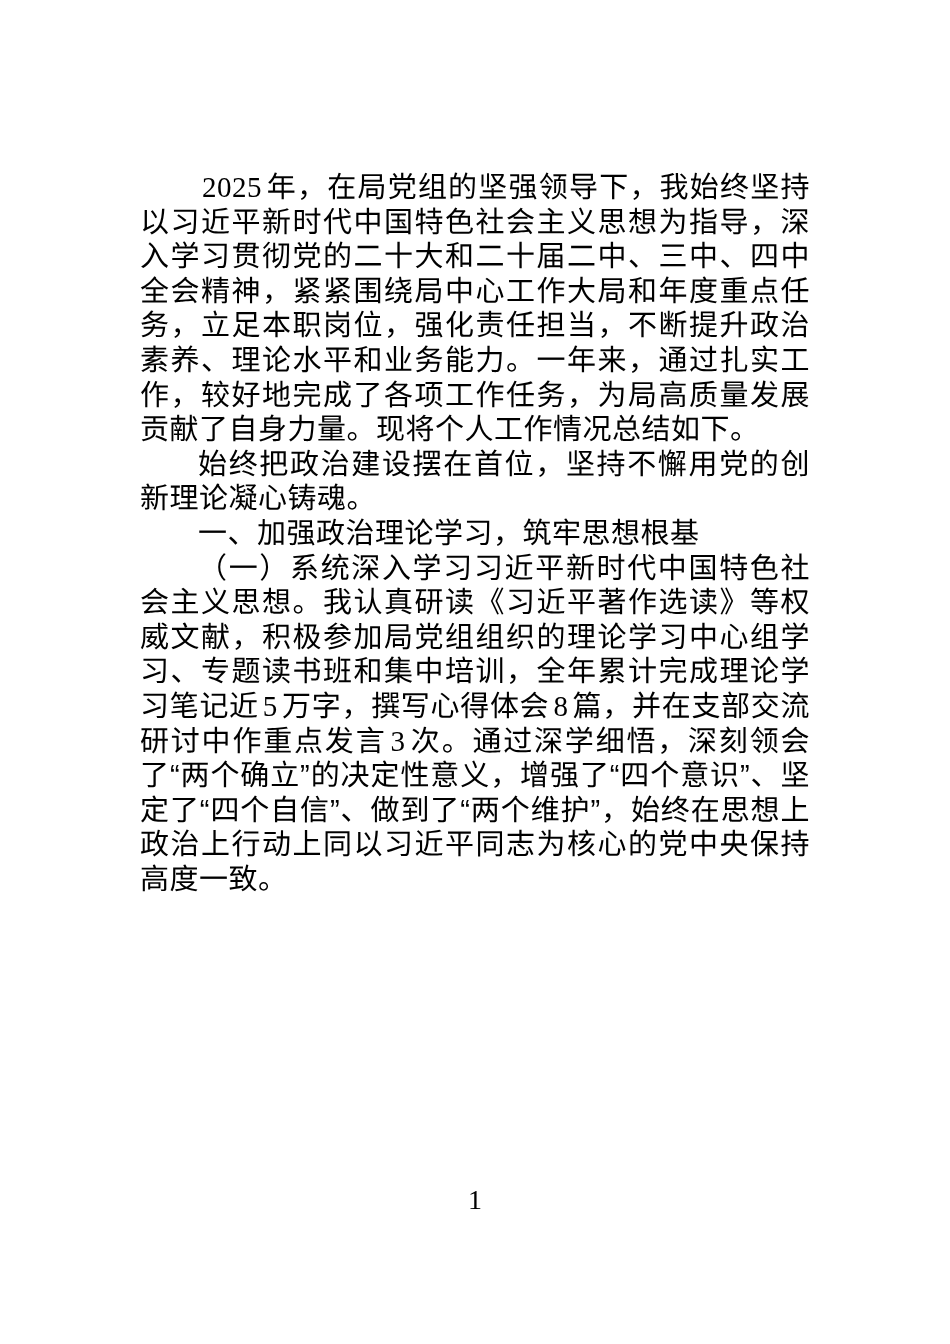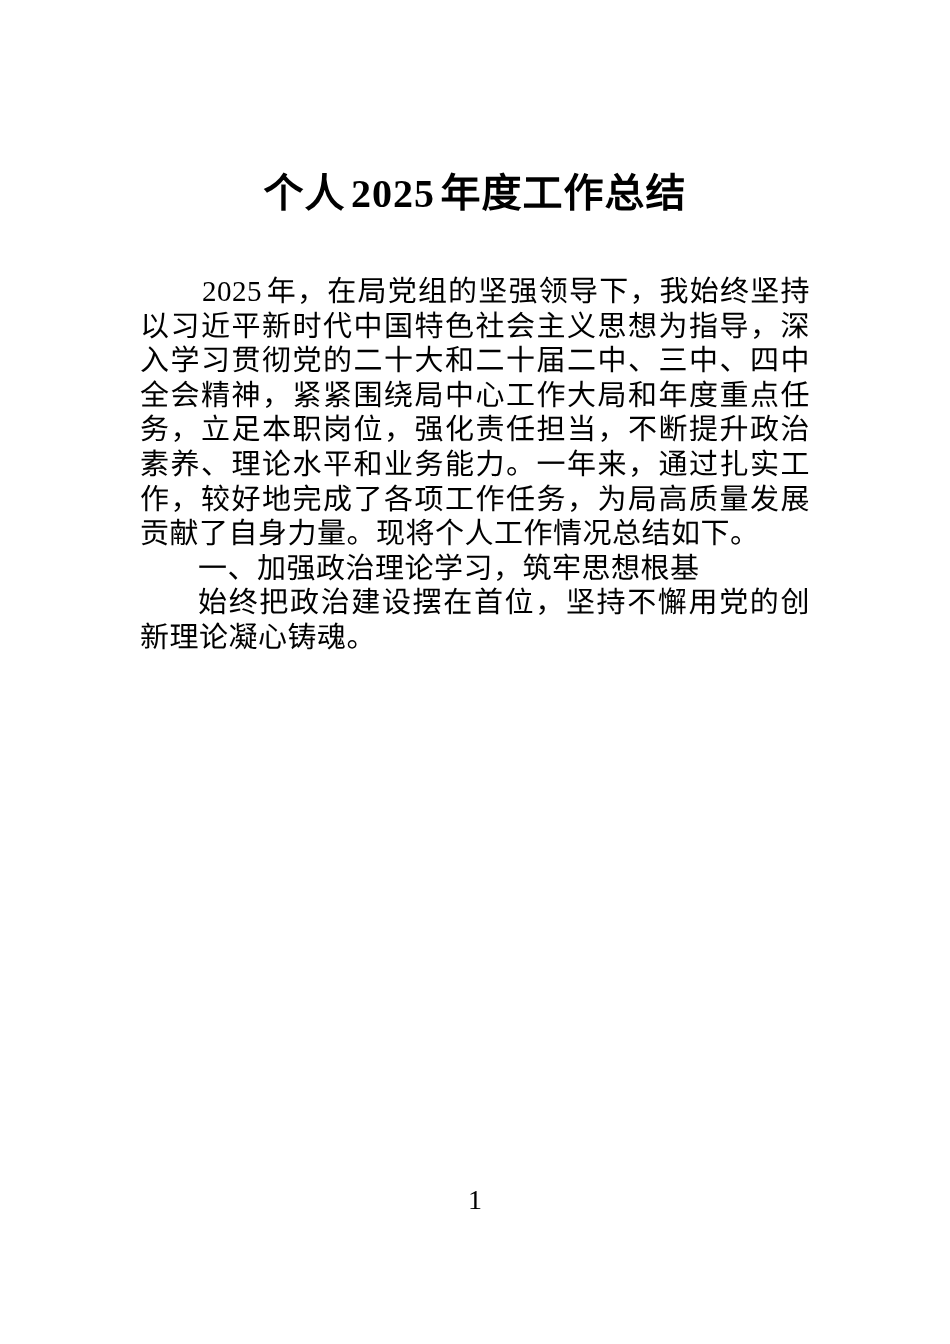--- a/index.html
+++ b/index.html
@@ -56,25 +56,25 @@
     line-height: 32px;
     font-family: "Liberation Serif", "DejaVu Serif", serif;
   }
   .page-number .num { margin: 0; }
 </style>
 </head>
 <body>
 
 <div class="page">
 
-  <h1 class="doc-title">个人<span class="num">2025</span>年度工作总结</h1>
 
   <p class="para"><span class="num">2025</span>年，在局党组的坚强领导下，我始终坚持以习近平新时代中国特色社会主义思想为指导，深入学习贯彻党的二十大和二十届二中、三中、四中全会精神，紧紧围绕局中心工作大局和年度重点任务，立足本职岗位，强化责任担当，不断提升政治素养、理论水平和业务能力。一年来，通过扎实工作，较好地完成了各项工作任务，为局高质量发展贡献了自身力量。现将个人工作情况总结如下。</p>
 
+  <p class="para">始终把政治建设摆在首位，坚持不懈用党的创新理论凝心铸魂。</p>
+
   <p class="para heading">一、加强政治理论学习，筑牢思想根基</p>
 
-  <p class="para">始终把政治建设摆在首位，坚持不懈用党的创新理论凝心铸魂。</p>
-
+  <p class="para">（一）系统深入学习习近平新时代中国特色社会主义思想。我认真研读《习近平著作选读》等权威文献，积极参加局党组组织的理论学习中心组学习、专题读书班和集中培训，全年累计完成理论学习笔记近<span class="num">5</span>万字，撰写心得体会<span class="num">8</span>篇，并在支部交流研讨中作重点发言<span class="num">3</span>次。通过深学细悟，深刻领会了“两个确立”的决定性意义，增强了“四个意识”、坚定了“四个自信”、做到了“两个维护”，始终在思想上政治上行动上同以习近平同志为核心的党中央保持高度一致。</p>
 
 
   <div class="page-number"><span class="num">1</span></div>
 
 </div>
 
 </body></html>

